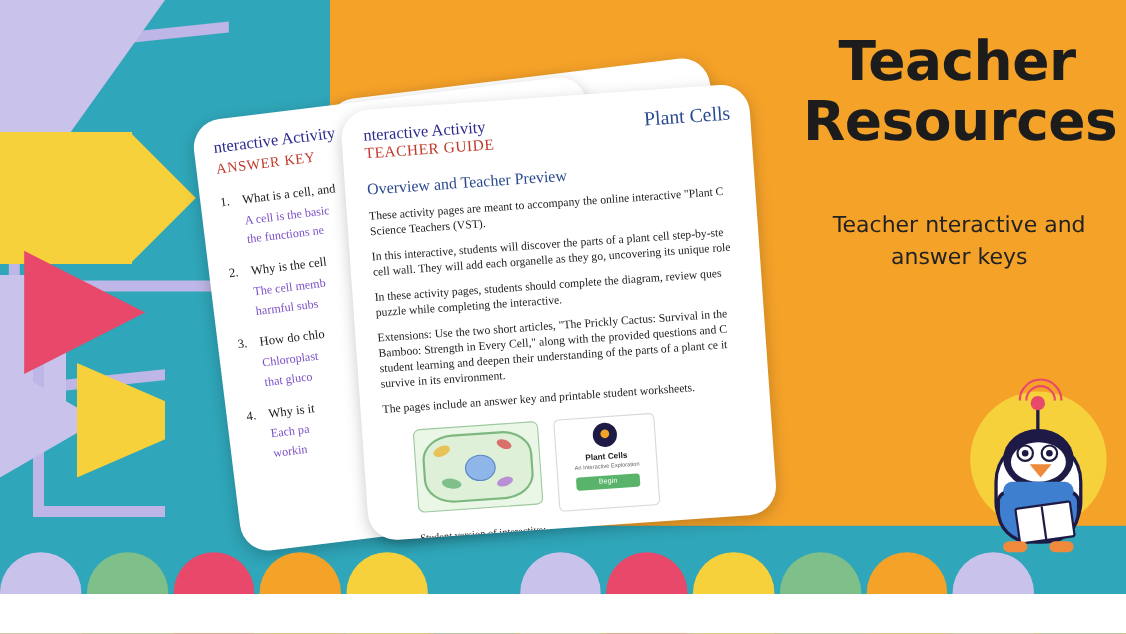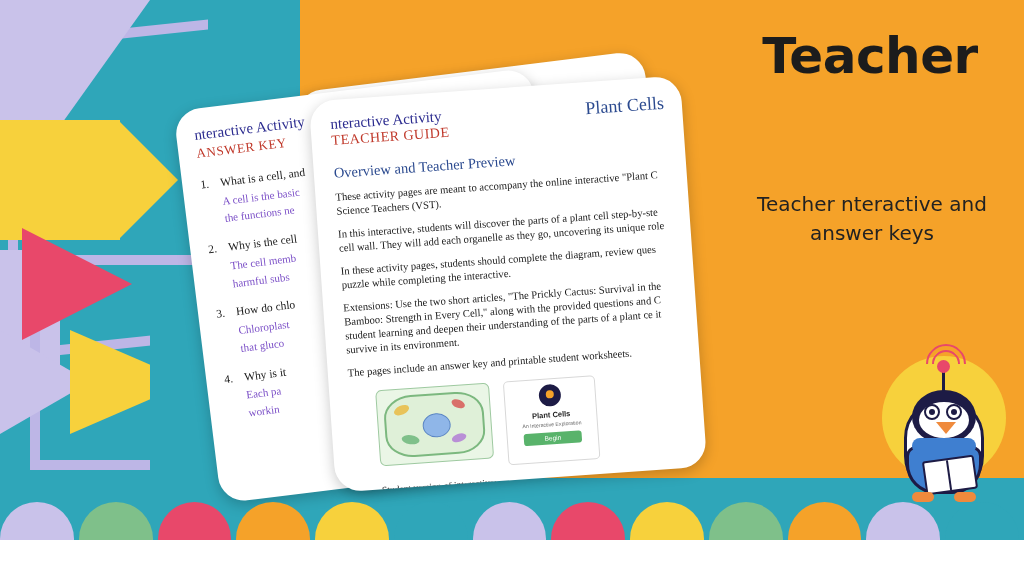--- a/index.html
+++ b/index.html
@@ -266,20 +266,21 @@
         </div>
       </div>
 
       <div class="front-foot">Student version of interactive:</div>
       <div class="front-foot lnk" style="margin-top:1px">https://view.genially.com/673203</div>
     </div>
   </div>
 
   <div class="title">
     <div>Teacher</div>
+    <div>Resources</div>
   </div>
   <div class="subtitle">Teacher nteractive and answer keys</div>
 
   <div class="scallops" id="scallops">
       <div class="arch" style="background: rgb(201, 194, 234);"></div>
       <div class="arch" style="background: rgb(127, 192, 138);"></div>
       <div class="arch" style="background: rgb(232, 72, 106);"></div>
       <div class="arch" style="background: rgb(245, 162, 41);"></div>
       <div class="arch" style="background: rgb(247, 209, 60);"></div>
       <div class="arch" style="background: rgb(47, 166, 185);"></div>

